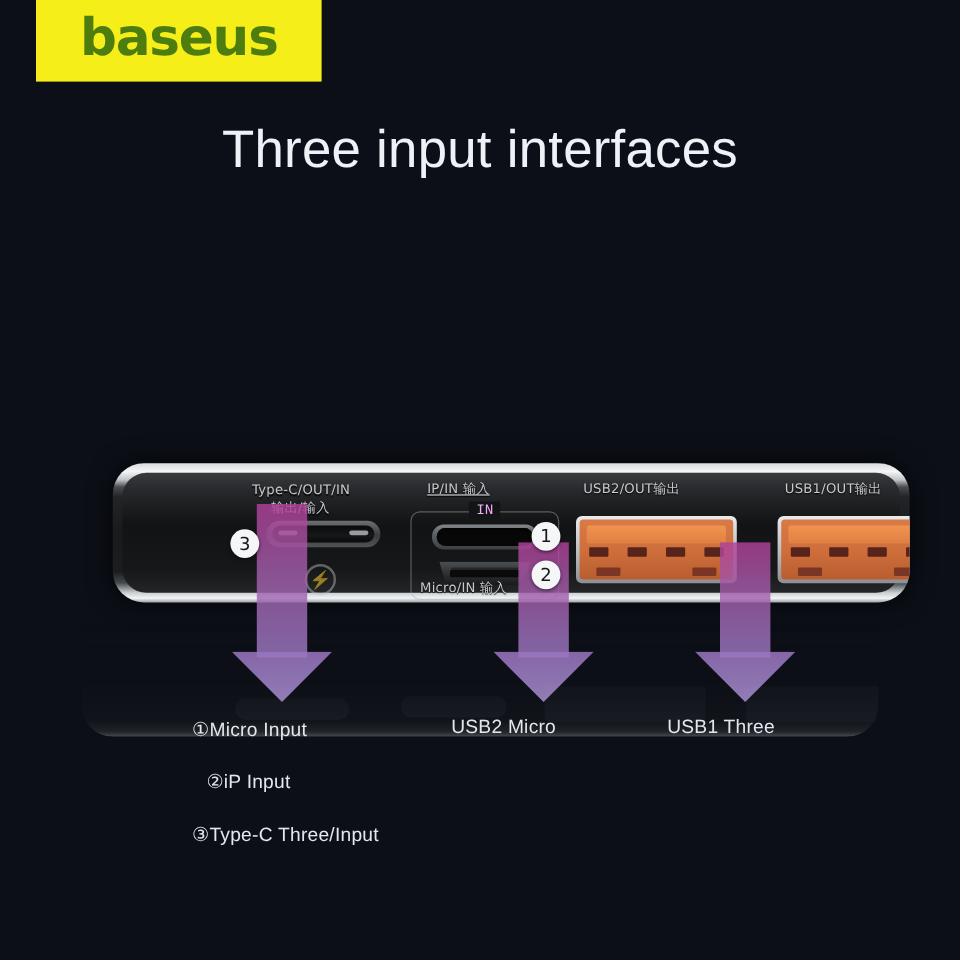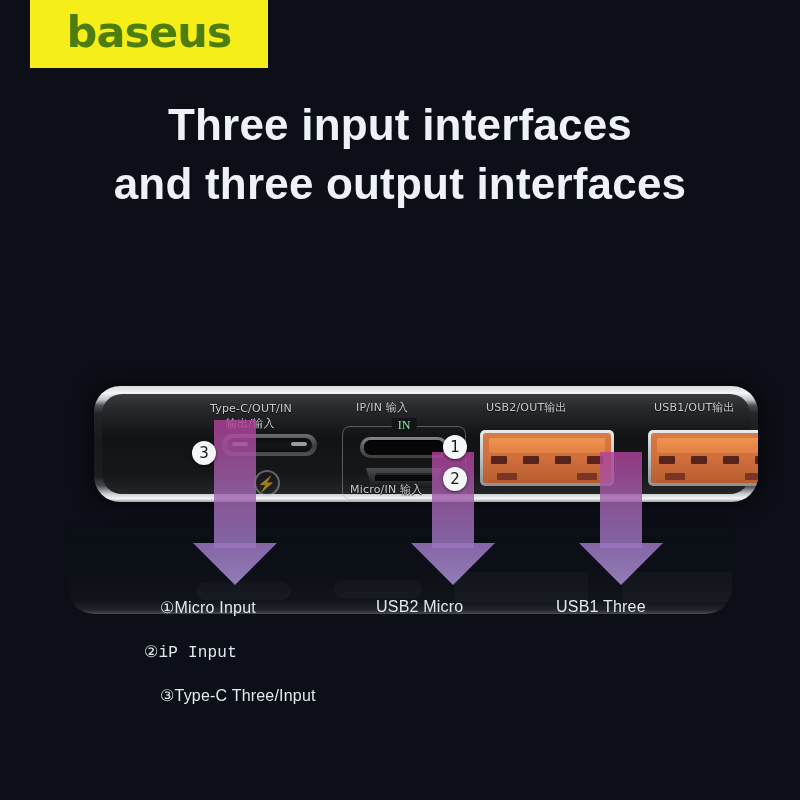--- a/index.html
+++ b/index.html
@@ -21,21 +21,21 @@
   .brand-text {
     font-family:"DejaVu Sans", sans-serif;
     font-size:43px; font-weight:700; letter-spacing:-1px;
     color:#4d7c0f; line-height:1; padding-bottom:3px;
   }
 
   
   .headline {
     position:absolute; left:0; top:96px; width:800px;
     text-align:center; color:#eef2f7;
-    font-size:44px; font-weight:700; line-height:1.33;
+    font-size:44px; font-weight:400; line-height:1.33;
     letter-spacing:.2px;
   }
   .headline div { white-space:nowrap; }
 
   
   .device-stage { position:absolute; left:0; top:370px; width:800px; height:240px; }
 
   .device {
     position:absolute; left:52px; top:16px;
     width:664px; height:116px;
@@ -93,21 +93,21 @@
   
   .in-group {
     position:absolute; left:248px; top:40px;
     width:124px; height:74px;
     border:1px solid rgba(170,175,180,.45);
     border-radius:8px;
   }
   .in-group-label {
     position:absolute; left:50%; top:-9px; transform:translateX(-50%);
     background:#131415; padding:0 6px;
-    color:#86efac; font-size:12px; font-family:Liberation Serif, serif;
+    color:#f0abfc; font-size:12px; font-family:Liberation Mono, monospace;
   }
   .ip-port {
     position:absolute; left:266px; top:51px;
     width:88px; height:21px; border-radius:10px;
     background:linear-gradient(180deg,#83868a,#5d6063 40%,#3c3e40);
     padding:3px 4px;
   }
   .ip-port-inner {
     width:100%; height:100%; border-radius:7px;
     background:#070708;
@@ -192,35 +192,34 @@
     width:84px; height:42px;
     background:linear-gradient(180deg,#9a73bf,#a68fd0);
     clip-path:polygon(0 0,100% 0,50% 100%);
     opacity:.86;
   }
 
   
   .captions { position:absolute; left:0; top:598px; width:800px; color:#e3e8ee; }
   .cap-row { position:absolute; font-size:16px; white-space:nowrap; letter-spacing:.2px; }
   .c1 { left:160px; top:0px; }
-  .c2 { left:144px; top:44px;font-family:Liberation Mono, monospace; }
+  .c2 { left:172px; top:44px; }
   .c3 { left:160px; top:88px; }
   .c4 { left:376px; top:0px; }
   .c5 { left:556px; top:0px; }
 </style>
 </head>
 <body>
 
 <div class="brand-block">
   <span class="brand-text">baseus</span>
 </div>
 
 <div class="headline">
   <div>Three input interfaces</div>
-  <div>and three output interfaces</div>
 </div>
 
 <div class="device-stage">
 
   <div class="reflection">
     <div class="refl-port" style="left:128px;top:14px;width:95px;"></div>
     <div class="refl-port" style="left:266px;top:16px;width:88px;"></div>
     <div class="refl-port" style="left:386px;top:12px;width:134px;height:30px;border-radius:4px;"></div>
     <div class="refl-port" style="left:554px;top:12px;width:134px;height:30px;border-radius:4px;"></div>
   </div>
@@ -236,21 +235,21 @@
     <div class="typec-wrap">
       <div class="typec">
         <div class="typec-inner"></div>
       </div>
     </div>
 
     <div class="bolt-badge">
       <span>⚡</span>
     </div>
 
-    <div class="dev-label" style="left:262px;top:14px;">IP/IN 输入</div>
+    <div class="dev-label" style="left:262px;top:14px;text-decoration:underline;">IP/IN 输入</div>
 
     <div class="in-group">
       <div class="in-group-label">IN</div>
     </div>
 
     <div class="ip-port">
       <div class="ip-port-inner"></div>
     </div>
 
     <div class="micro-port">

